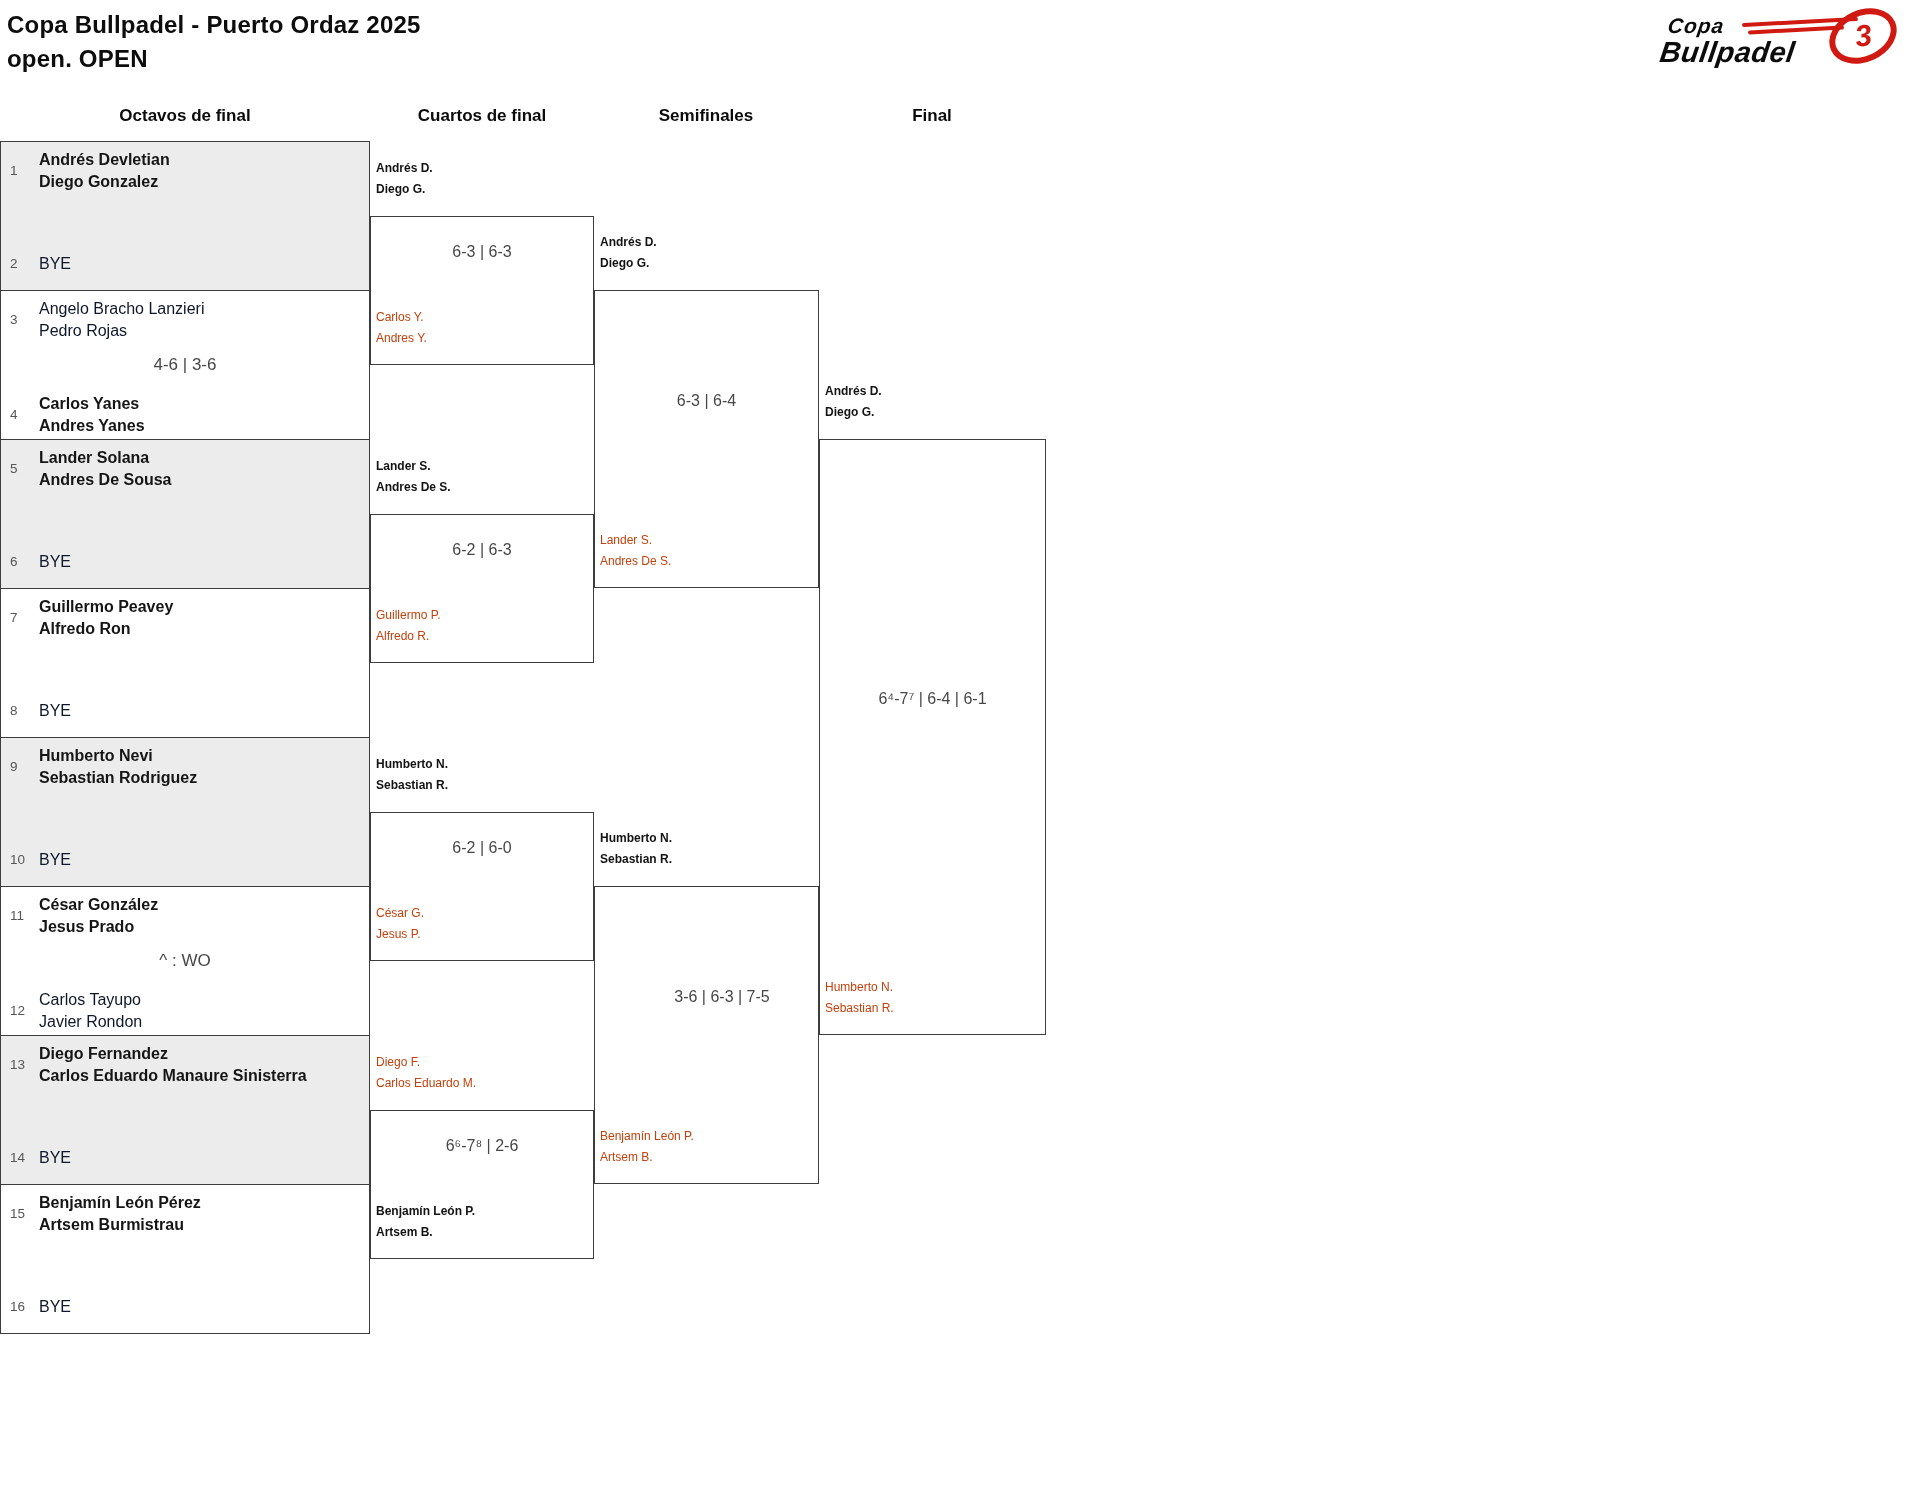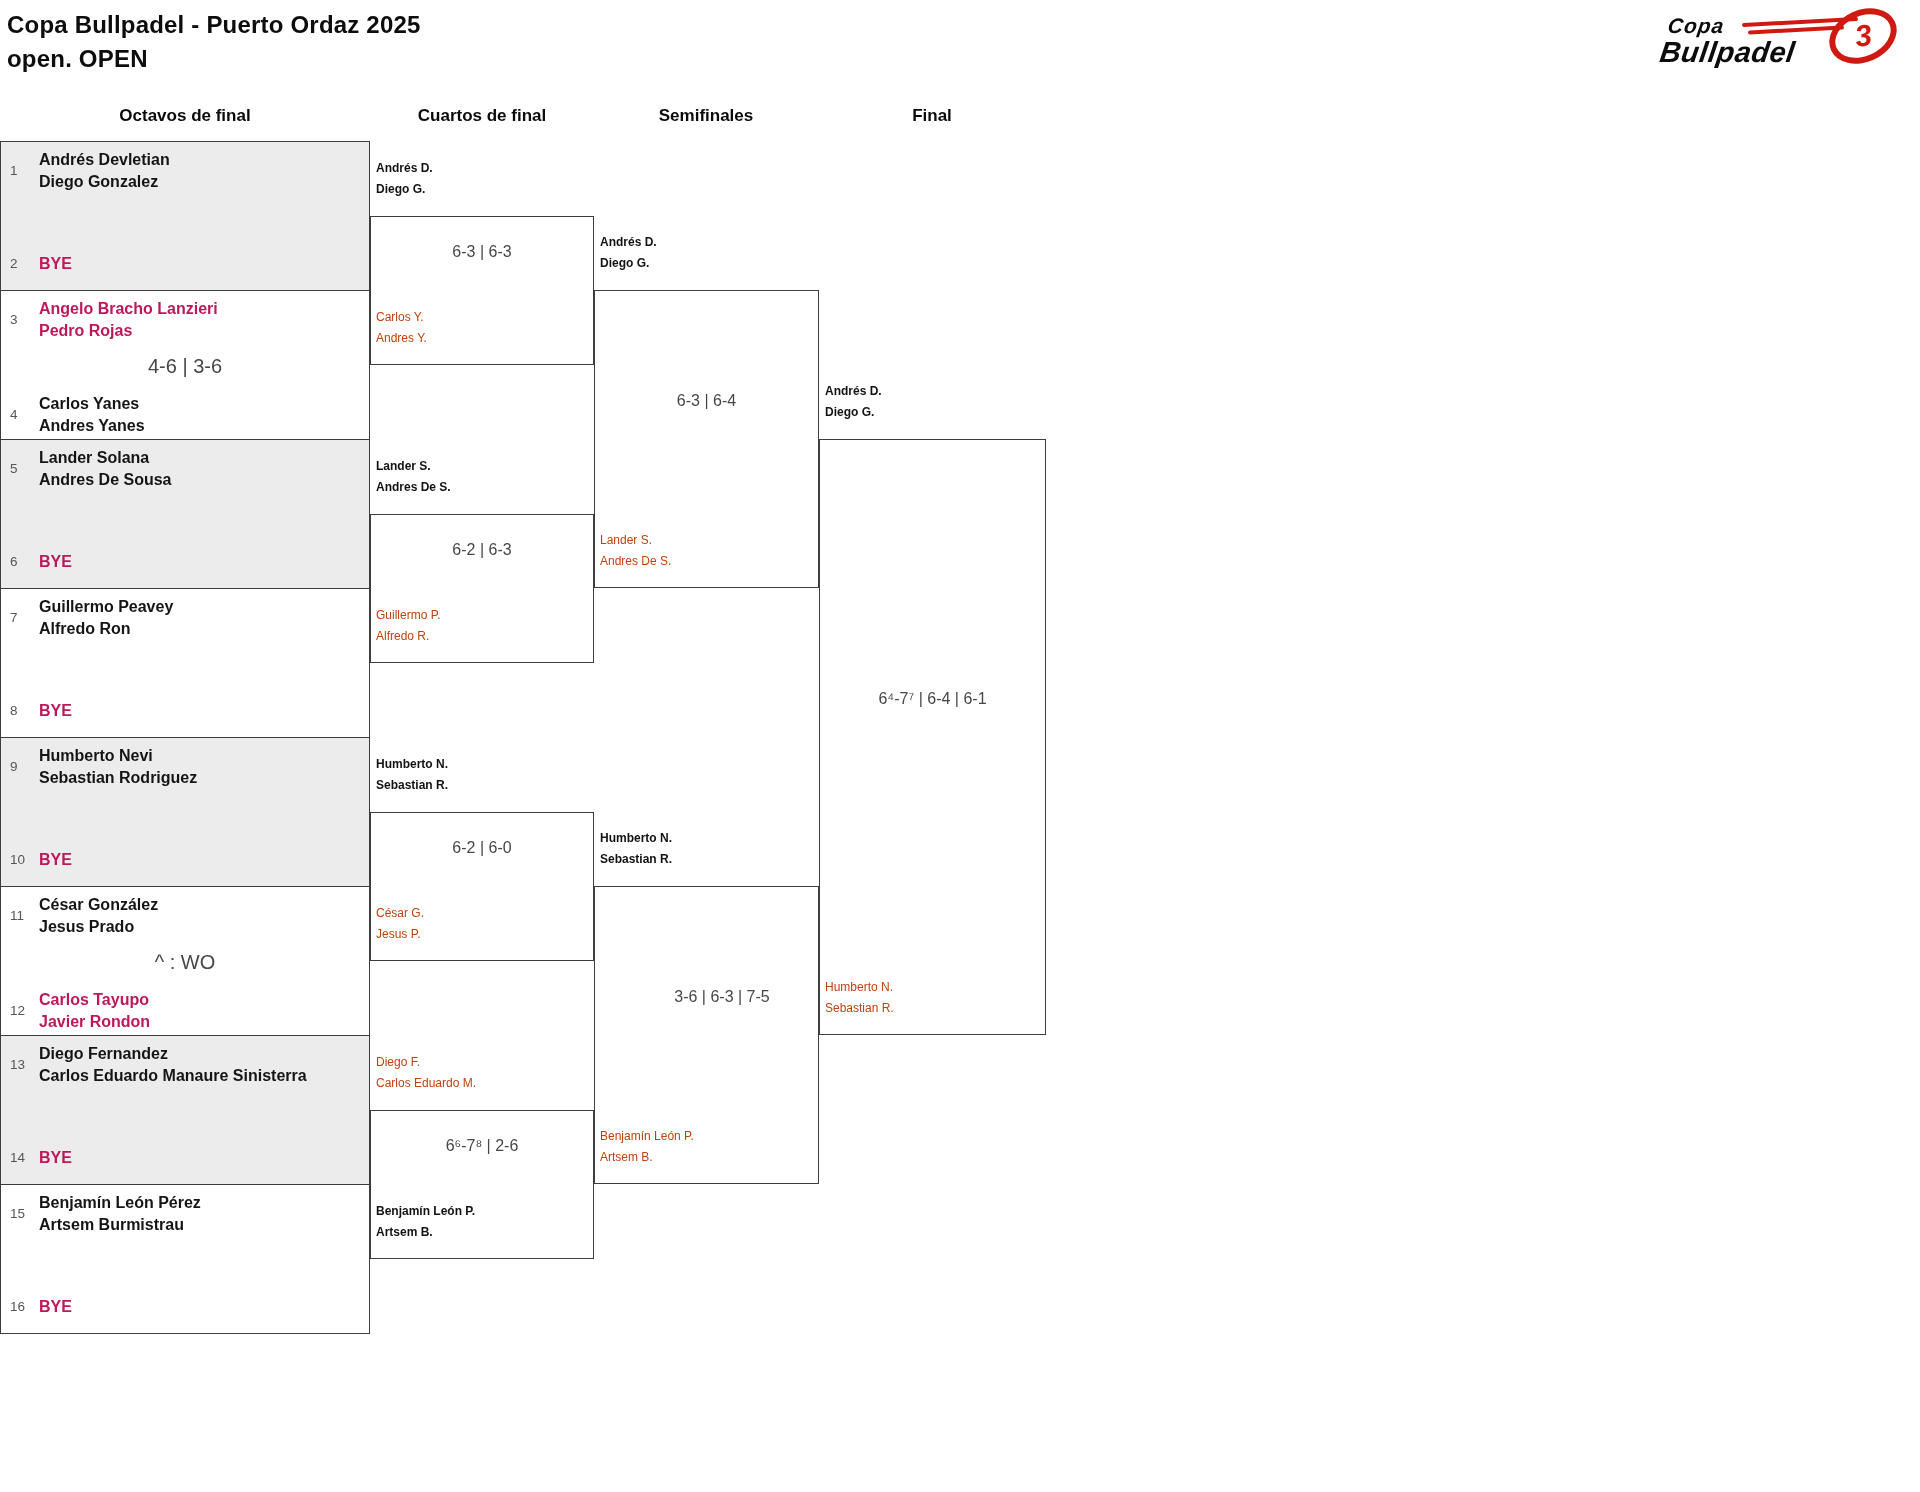--- a/index.html
+++ b/index.html
@@ -33,23 +33,23 @@
   .omatch{position:absolute;left:0;width:370px;height:150px;border:1px solid #3d3d3d;
           box-sizing:border-box;background:#fff;}
   .omatch.alt{background:#ececec;}
   .team{position:absolute;left:9px;display:flex;align-items:center;gap:9px;}
   .team.t1{top:7px;}
   .team.t2{top:102px;}
   .team.t2.byepos{top:111px;}
   .seed{min-width:20px;font-size:13.5px;color:#565656;}
   .nameln{font-size:16px;line-height:21.5px;white-space:nowrap;}
   .names.w .nameln{font-weight:700;color:#151515;}
-  .names.l .nameln{font-weight:700;color:#be185d;}
+  .names.l .nameln{font-weight:400;color:#0f172a;}
   .center-note{position:absolute;left:0;top:64px;width:100%;text-align:center;
-               font-size:20px;color:#474747;}
+               font-size:17px;color:#474747;}
 
   
   .rbox{position:absolute;border:1px solid #3d3d3d;box-sizing:border-box;}
   .plabel{position:absolute;font-size:12px;line-height:21px;white-space:nowrap;}
   .plabel.w{font-weight:700;color:#131313;}
   .plabel.l{font-weight:400;color:#c2410c;}
   .pscore{position:absolute;text-align:center;font-size:16px;color:#474747;}
 </style>
 </head>
 <body>

